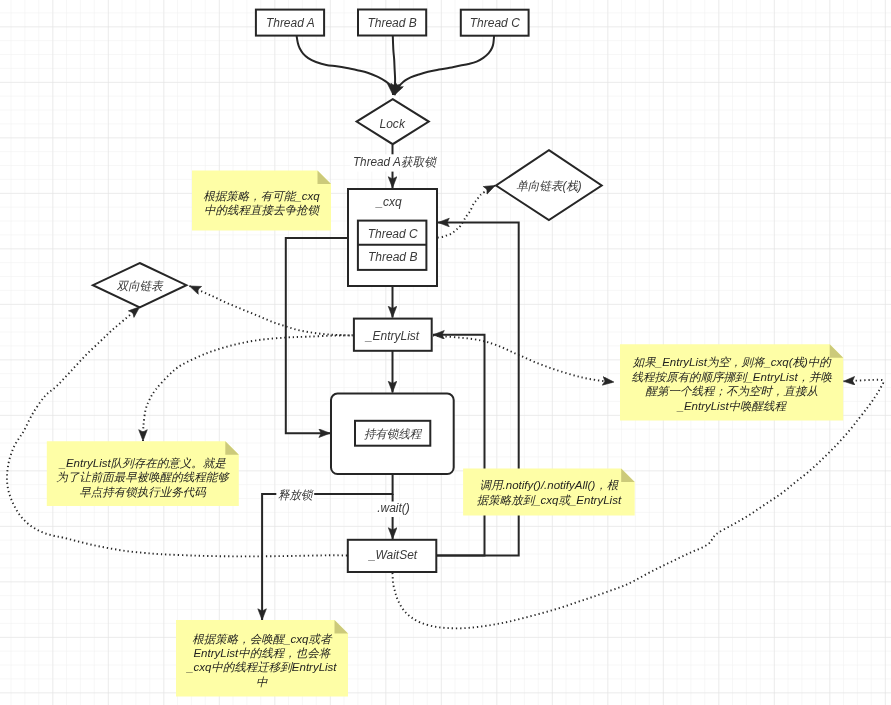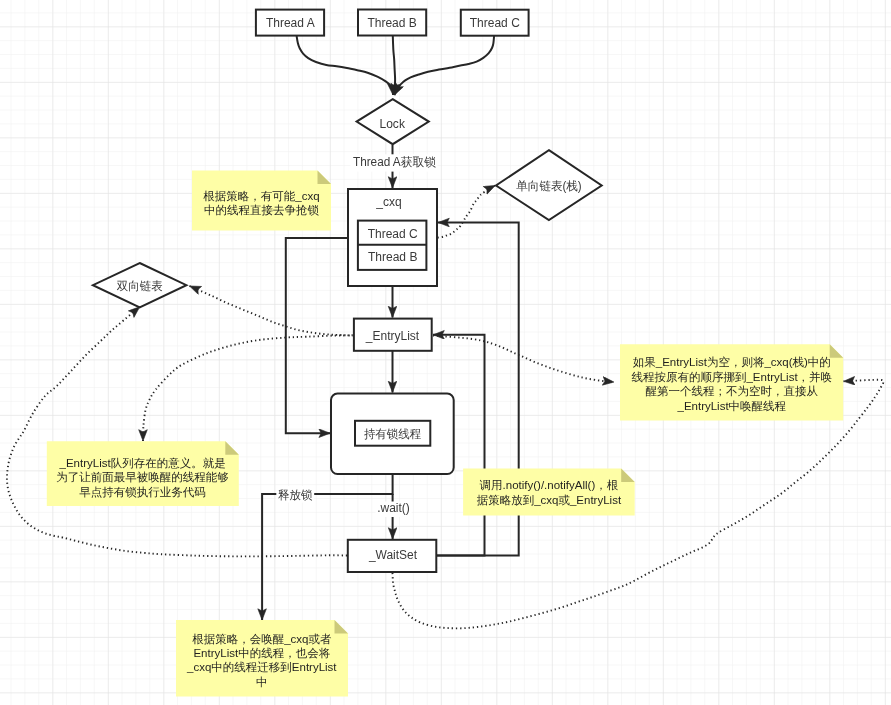--- a/index.html
+++ b/index.html
@@ -1,19 +1,19 @@
 <!DOCTYPE html>
 <html><head>
 <meta charset="utf-8">
 <title>monitor-diagram</title>
 <style>
   html,body{margin:0;padding:0;}
   body{width:891px;height:705px;overflow:hidden;background:#ffffff;
        font-family:"Liberation Sans",sans-serif;}
-  #canvas{position:relative;width:716px;height:705px;}
+  #canvas{position:relative;width:716px;height:705px;font-style:italic;}
   svg{position:absolute;left:0;top:0;}
   text{font-family:"Liberation Sans",sans-serif;fill:#3a3a3a;}
   .lbl{font-size:12px;}
   .note-text{font-size:11.5px;fill:#1f1f1f;}
   .box{fill:#ffffff;stroke:#262626;stroke-width:2;}
   .box-line{stroke:#262626;stroke-width:2;}
   .edge{fill:none;stroke:#262626;stroke-width:2;}
   .edge.dotted{stroke-dasharray:1.3 2.9;stroke-linecap:butt;stroke-width:1.9;}
   .lblbg{fill:#ffffff;stroke:none;}
   .note-body{fill:#fefea6;stroke:none;}

